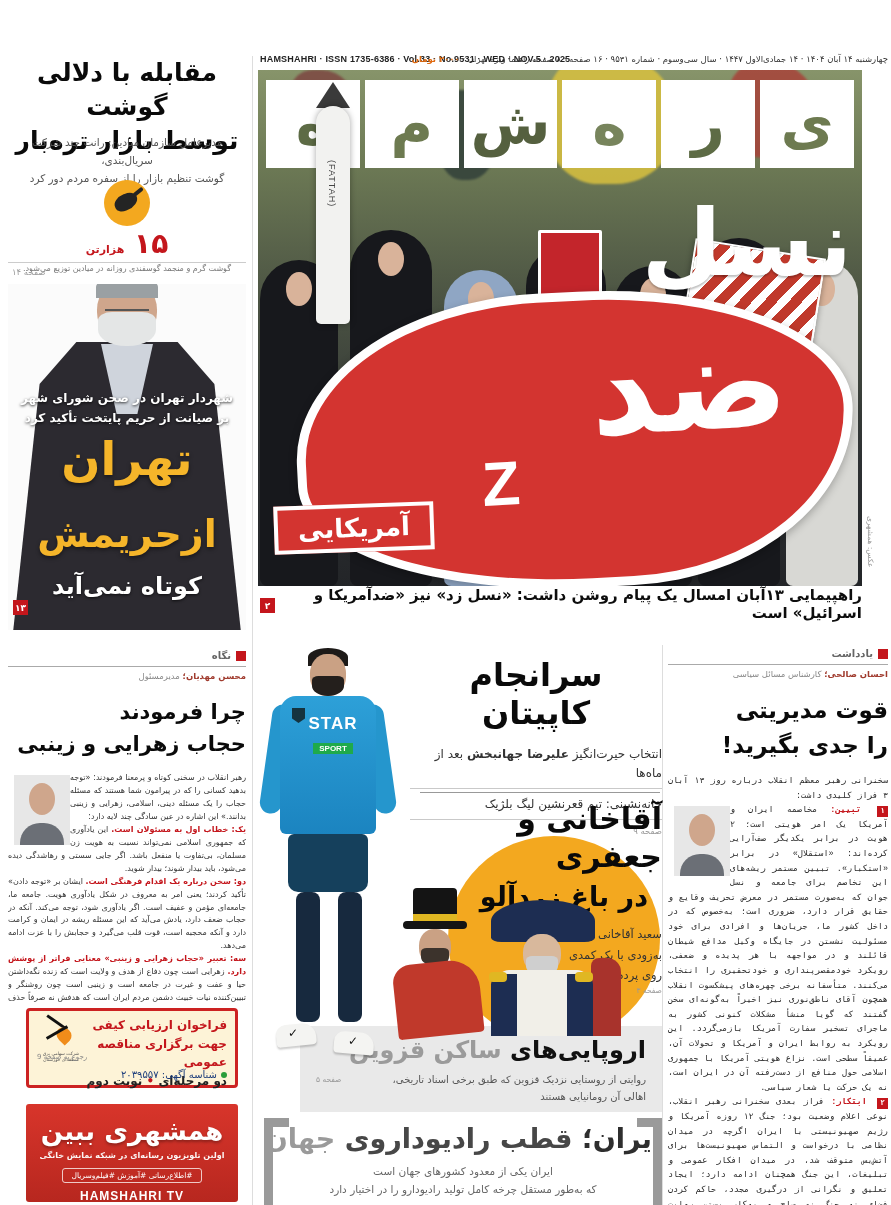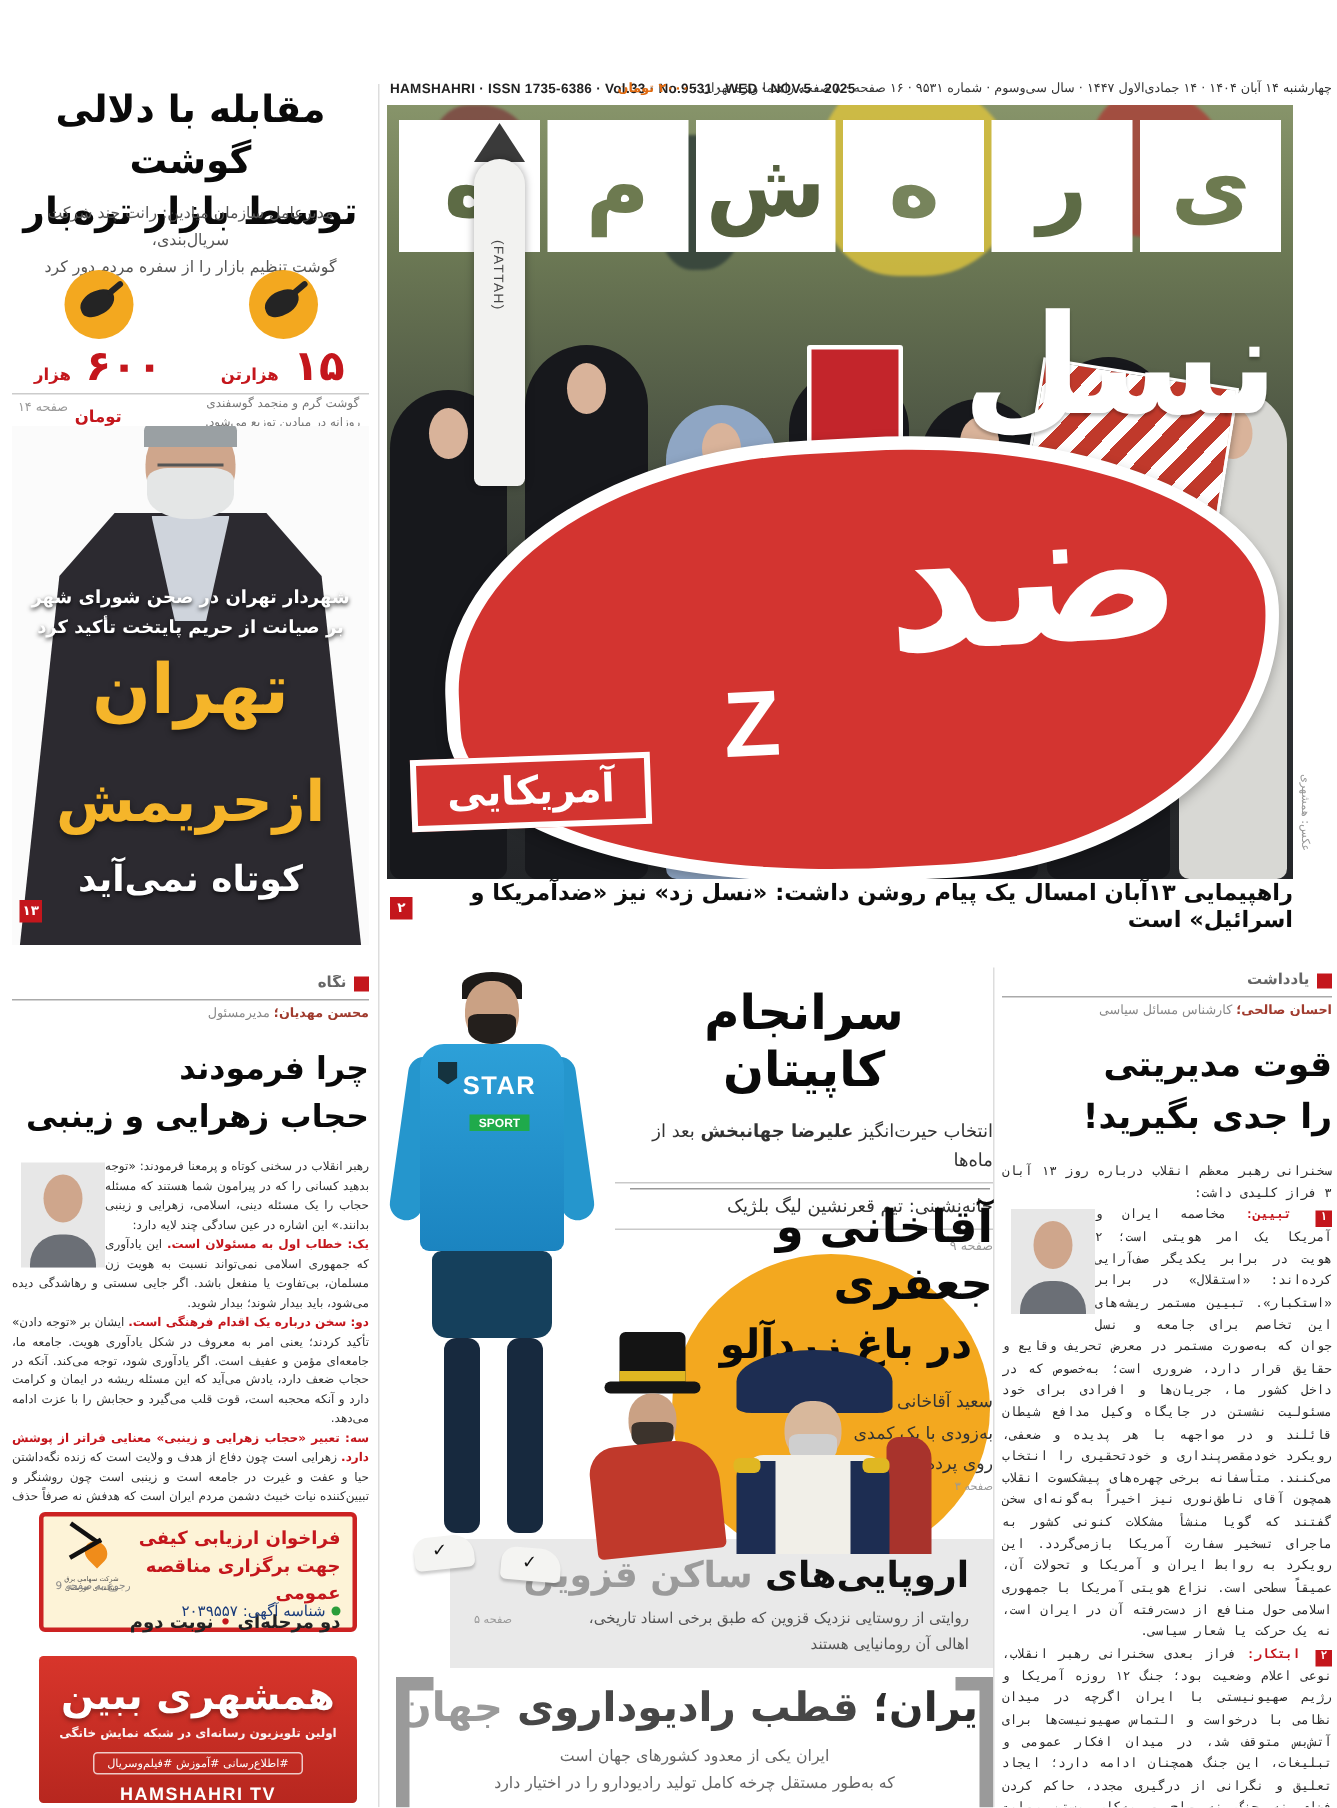--- a/index.html
+++ b/index.html
@@ -238,29 +238,20 @@
   <div class="abs meat-sub">
     <div>مدیرعامل سازمان میادین: رانت چند شرکت سریال‌بندی،</div>
     <div>گوشت تنظیم بازار را از سفره مردم دور کرد</div>
   </div>
   <div class="abs meat-stats">
     <div class="stat">
       <div class="stat-circle">
         <span class="meat-blob"></span>
           <span class="meat-bone"></span>
       </div>
-      <div class="stat-num"><span>۶۰۰</span>
-        <span class="stat-unit">هزار تومان</span></div>
-      <div class="stat-cap">نرخ گوشت منجمد گوسفندی در میادین میوه و تره‌بار تهران است.</div>
-    </div>
-    <div class="stat">
-      <div class="stat-circle">
-        <span class="meat-blob"></span>
-          <span class="meat-bone"></span>
-      </div>
       <div class="stat-num"><span>۱۵</span>
         <span class="stat-unit">هزارتن</span></div>
       <div class="stat-cap">گوشت گرم و منجمد گوسفندی روزانه در میادین توزیع می‌شود.</div>
     </div>
   </div>
   <div class="abs meat-rule"></div>
   <div class="abs pgref meat-page">صفحه ۱۴</div>
 
   <div class="abs mayor">
     <div class="m-suit"></div>

